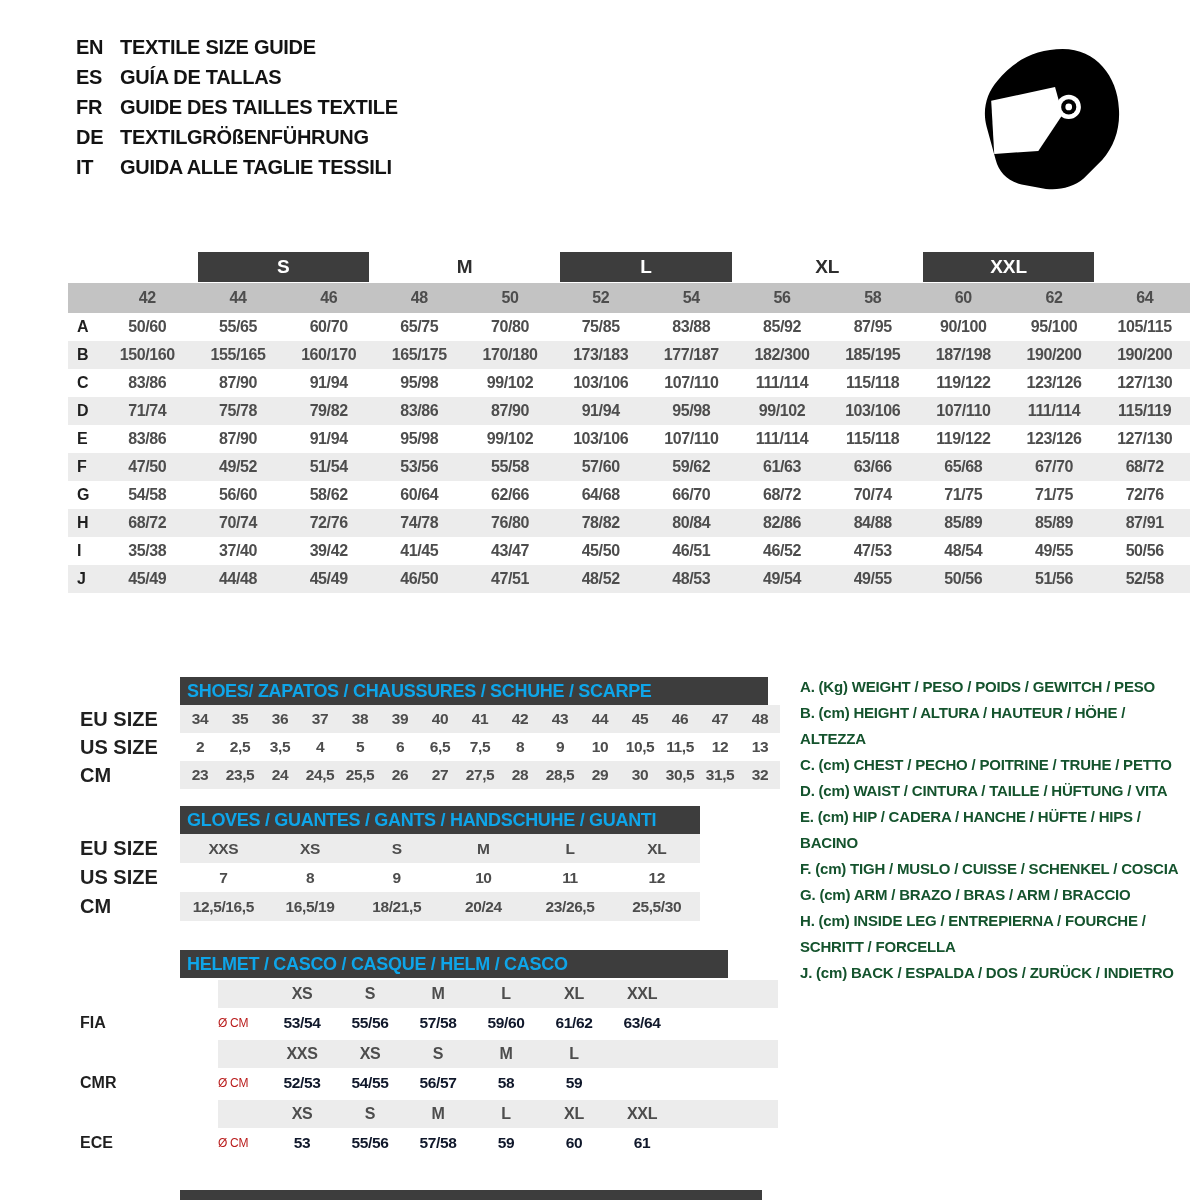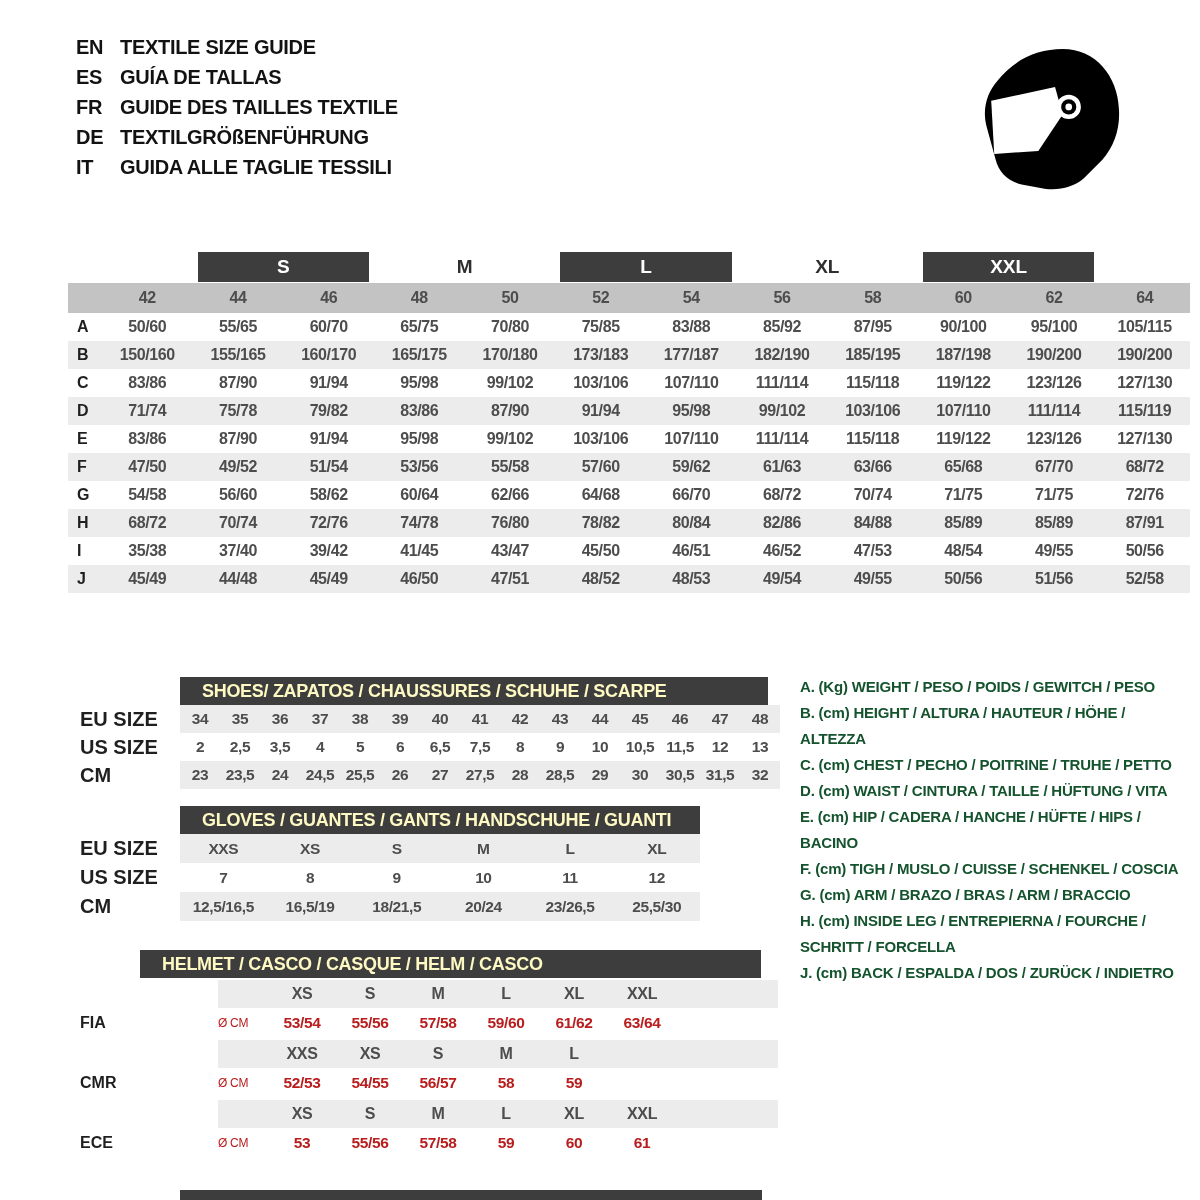--- a/index.html
+++ b/index.html
@@ -23,52 +23,52 @@
         font-size:19px;height:30px;}
   .band-dark{background:#3d3d3d;color:#fff;margin:0 5px;}
   .band-plain{color:#2e2e2e;}
   .size-head{height:30px;background:#c3c3c3;margin-top:1px;}
   .size-row{height:28px;}
   .stripe{background:#ececec;}
   .num-cell{text-align:center;font-weight:bold;font-size:16px;color:#4d4d4d;letter-spacing:-0.4px;}
   .letter-cell{padding-left:9px;font-weight:bold;font-size:16px;color:#1f1f1f;}
 
   
-  .section-title{height:28px;background:#3d3d3d;color:#fef9c3;font-weight:bold;font-size:18px;
-                 display:flex;align-items:center;padding-left:22px;letter-spacing:-0.3px;
+  .section-title{height:28px;background:#3d3d3d;color:#0ea5e9;font-weight:bold;font-size:18px;
+                 display:flex;align-items:center;padding-left:7px;letter-spacing:-0.3px;
                  box-sizing:border-box;}
   .meas-row{display:flex;height:28px;align-items:center;}
   .meas-label{width:112px;flex:none;font-weight:bold;font-size:20px;color:#1f1f1f;
               padding-left:12px;box-sizing:border-box;}
   .meas-values{display:flex;height:100%;align-items:center;flex:none;}
   .meas-cell{flex:1;text-align:center;font-weight:bold;font-size:15.5px;color:#4d4d4d;
              letter-spacing:-0.4px;}
   .shoes{position:absolute;left:68px;top:677px;width:712px;}
   .shoes .section-title{margin-left:112px;width:588px;}
   .shoes .meas-values{width:600px;}
   .gloves{position:absolute;left:68px;top:806px;width:632px;}
   .gloves .section-title{margin-left:112px;width:520px;}
   .gloves .meas-values{width:520px;}
   .gloves .meas-row{height:29px;}
 
   
   .helmet{position:absolute;left:68px;top:950px;width:712px;}
-  .helmet .section-title{margin-left:72px;width:621px;}
+  .helmet .section-title{margin-left:112px;width:548px;}
   .h-size-row{height:28px;margin:2px 0 0 150px;width:560px;}
   .h-size-band{display:flex;padding-left:50px;height:100%;align-items:center;
                background:#ececec;box-sizing:border-box;}
   .h-size-cell{width:68px;flex:none;text-align:center;font-weight:bold;font-size:16px;
                color:#4d4d4d;letter-spacing:-0.3px;}
   .h-val-row{display:flex;height:30px;align-items:center;}
   .h-label{width:112px;flex:none;padding-left:12px;font-weight:bold;font-size:16px;
            color:#1f1f1f;box-sizing:border-box;}
   .h-unit{width:88px;flex:none;padding-left:38px;font-weight:normal;font-size:12px;
           color:#b91c1c;box-sizing:border-box;letter-spacing:-0.3px;}
   .h-val-cell{width:68px;flex:none;text-align:center;font-weight:bold;font-size:15.5px;
-              color:#b91c1c;letter-spacing:-0.4px;}
+              color:#0f172a;letter-spacing:-0.4px;}
 
   
   .legend{position:absolute;left:800px;top:674px;width:392px;}
   .legend-line{font-weight:bold;font-size:15px;line-height:26px;color:#14532d;
                letter-spacing:-0.2px;}
 
   
   .cutoff-bar{position:absolute;left:180px;top:1190px;width:582px;height:10px;background:#3d3d3d;}
 </style>
 </head>
@@ -150,21 +150,21 @@
         </div>
         <div class="grid13 size-row stripe">
           <div class="letter-cell">B</div>
           <div class="num-cell">150/160</div>
           <div class="num-cell">155/165</div>
           <div class="num-cell">160/170</div>
           <div class="num-cell">165/175</div>
           <div class="num-cell">170/180</div>
           <div class="num-cell">173/183</div>
           <div class="num-cell">177/187</div>
-          <div class="num-cell">182/190</div>
+          <div class="num-cell">182/300</div>
           <div class="num-cell">185/195</div>
           <div class="num-cell">187/198</div>
           <div class="num-cell">190/200</div>
           <div class="num-cell">190/200</div>
         </div>
         <div class="grid13 size-row">
           <div class="letter-cell">C</div>
           <div class="num-cell">83/86</div>
           <div class="num-cell">87/90</div>
           <div class="num-cell">91/94</div>

